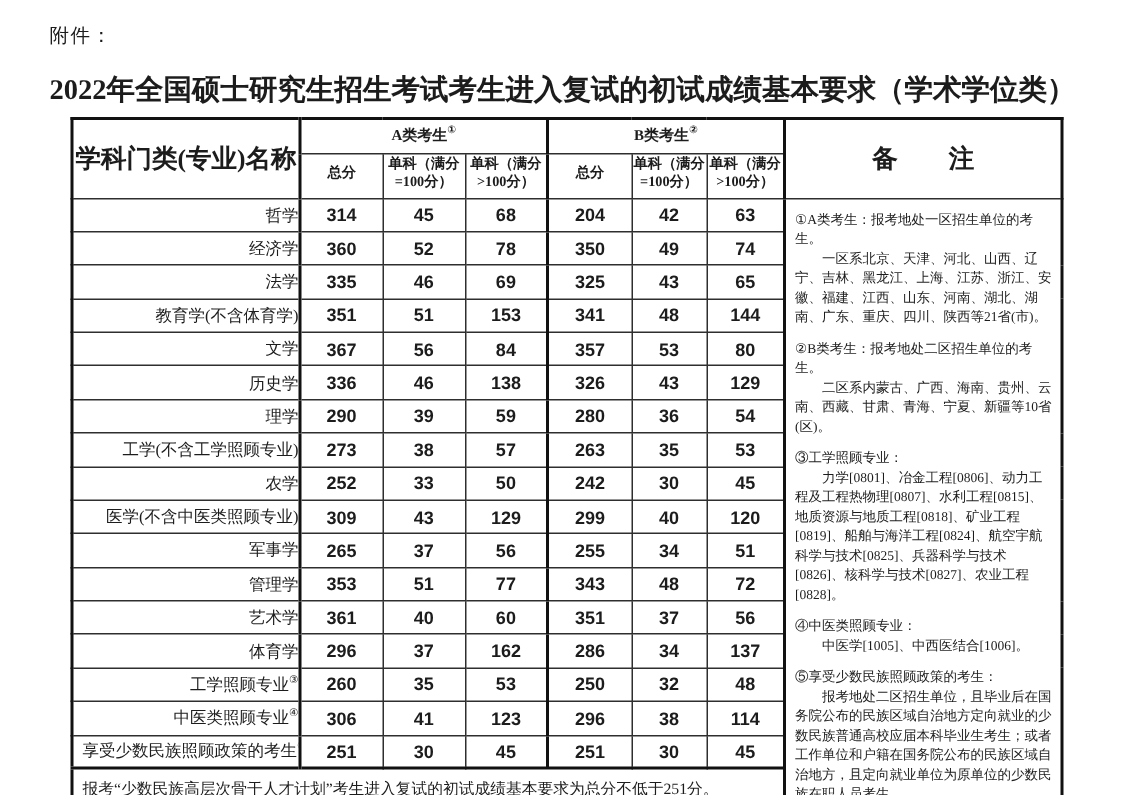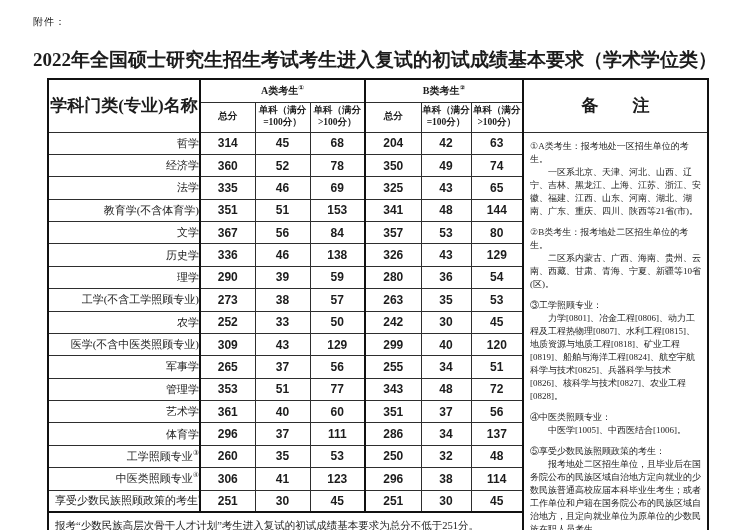--- a/index.html
+++ b/index.html
@@ -7,21 +7,21 @@
   body {
     width: 750px; height: 530px;
     background: #ffffff;
     color: #1c1c1c;
     font-family: "Liberation Serif", serif;
     position: relative;
     overflow: hidden;
   }
   .attachment {
     position: absolute; left: 33px; top: 15px;
-    font-size: 10px; letter-spacing: 1px;
+    font-size: 13px; letter-spacing: 1px;
   }
   .page-title {
     position: absolute; left: 0; right: 0; top: 47px;
     text-align: center;
     font-size: 19px; font-weight: 700;
   }
   table.score-table {
     position: absolute; left: 47px; top: 78px;
     width: 660px;
     border-collapse: collapse;
@@ -236,21 +236,21 @@
         <td class="value-cell">40</td>
         <td class="value-cell">60</td>
         <td class="value-cell sep-left">351</td>
         <td class="value-cell">37</td>
         <td class="value-cell">56</td>
       </tr>
       <tr class="data-row">
         <td class="name-cell">体育学</td>
         <td class="value-cell sep-left">296</td>
         <td class="value-cell">37</td>
-        <td class="value-cell">111</td>
+        <td class="value-cell">162</td>
         <td class="value-cell sep-left">286</td>
         <td class="value-cell">34</td>
         <td class="value-cell">137</td>
       </tr>
       <tr class="data-row">
         <td class="name-cell">工学照顾专业<sup class="fn">③</sup></td>
         <td class="value-cell sep-left">260</td>
         <td class="value-cell">35</td>
         <td class="value-cell">53</td>
         <td class="value-cell sep-left">250</td>

